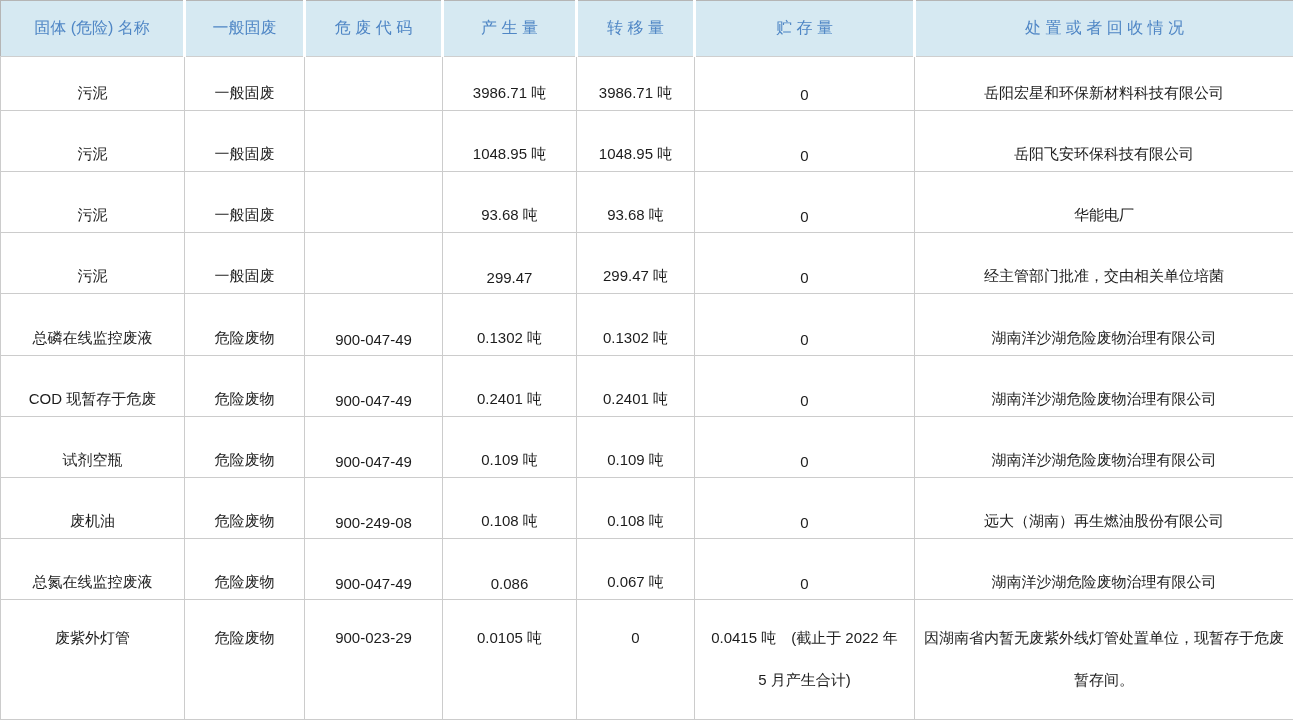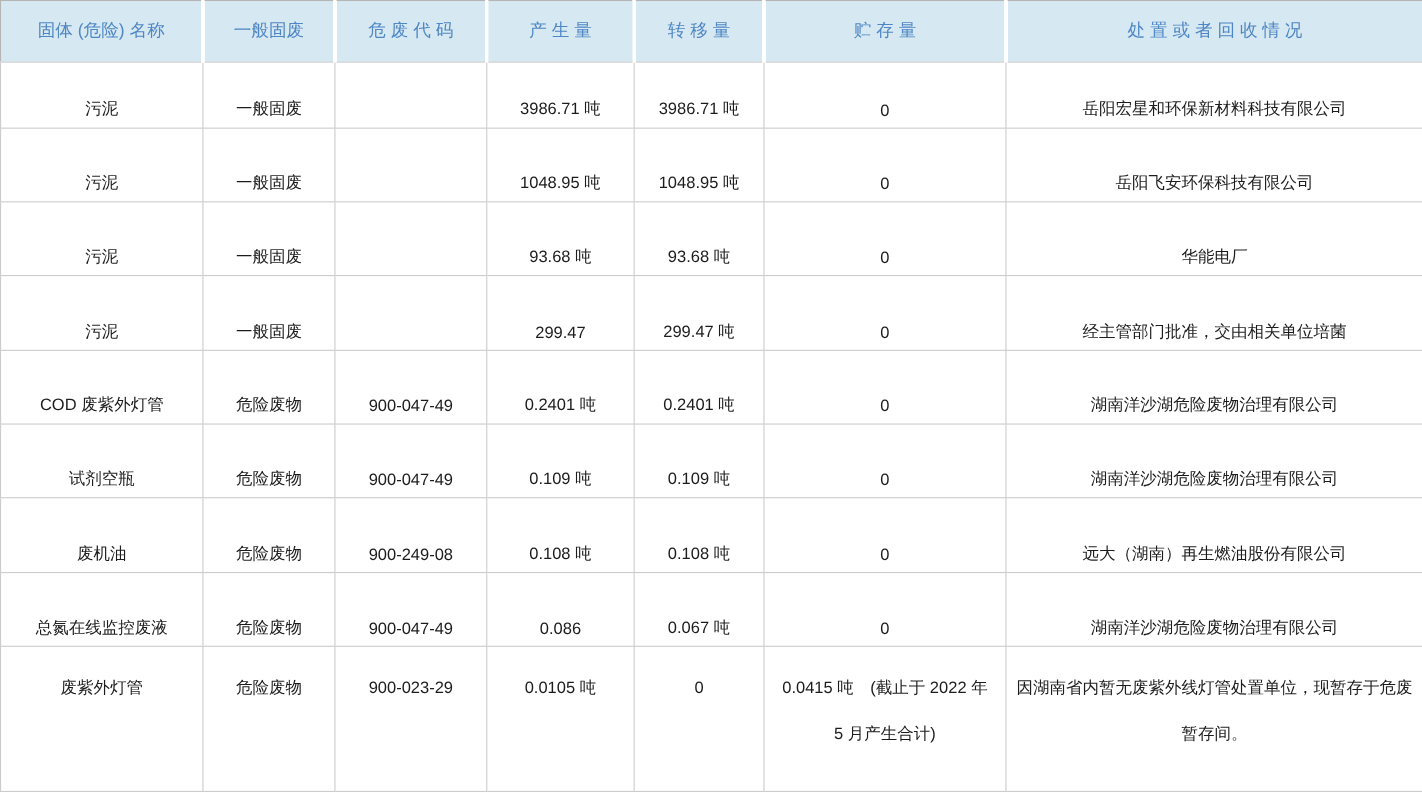--- a/index.html
+++ b/index.html
@@ -107,21 +107,30 @@
     <tr class="row-mid">
       <td>污泥</td>
       <td>一般固废</td>
       <td></td>
       <td>299.47</td>
       <td>299.47 吨</td>
       <td>0</td>
       <td>经主管部门批准，交由相关单位培菌</td>
     </tr>
     <tr class="row-mid">
-      <td>COD 废紫外灯管</td>
+      <td>总磷在线监控废液</td>
+      <td>危险废物</td>
+      <td>900-047-49</td>
+      <td>0.1302 吨</td>
+      <td>0.1302 吨</td>
+      <td>0</td>
+      <td>湖南洋沙湖危险废物治理有限公司</td>
+    </tr>
+    <tr class="row-mid">
+      <td>COD 现暂存于危废</td>
       <td>危险废物</td>
       <td>900-047-49</td>
       <td>0.2401 吨</td>
       <td>0.2401 吨</td>
       <td>0</td>
       <td>湖南洋沙湖危险废物治理有限公司</td>
     </tr>
     <tr class="row-mid">
       <td>试剂空瓶</td>
       <td>危险废物</td>

